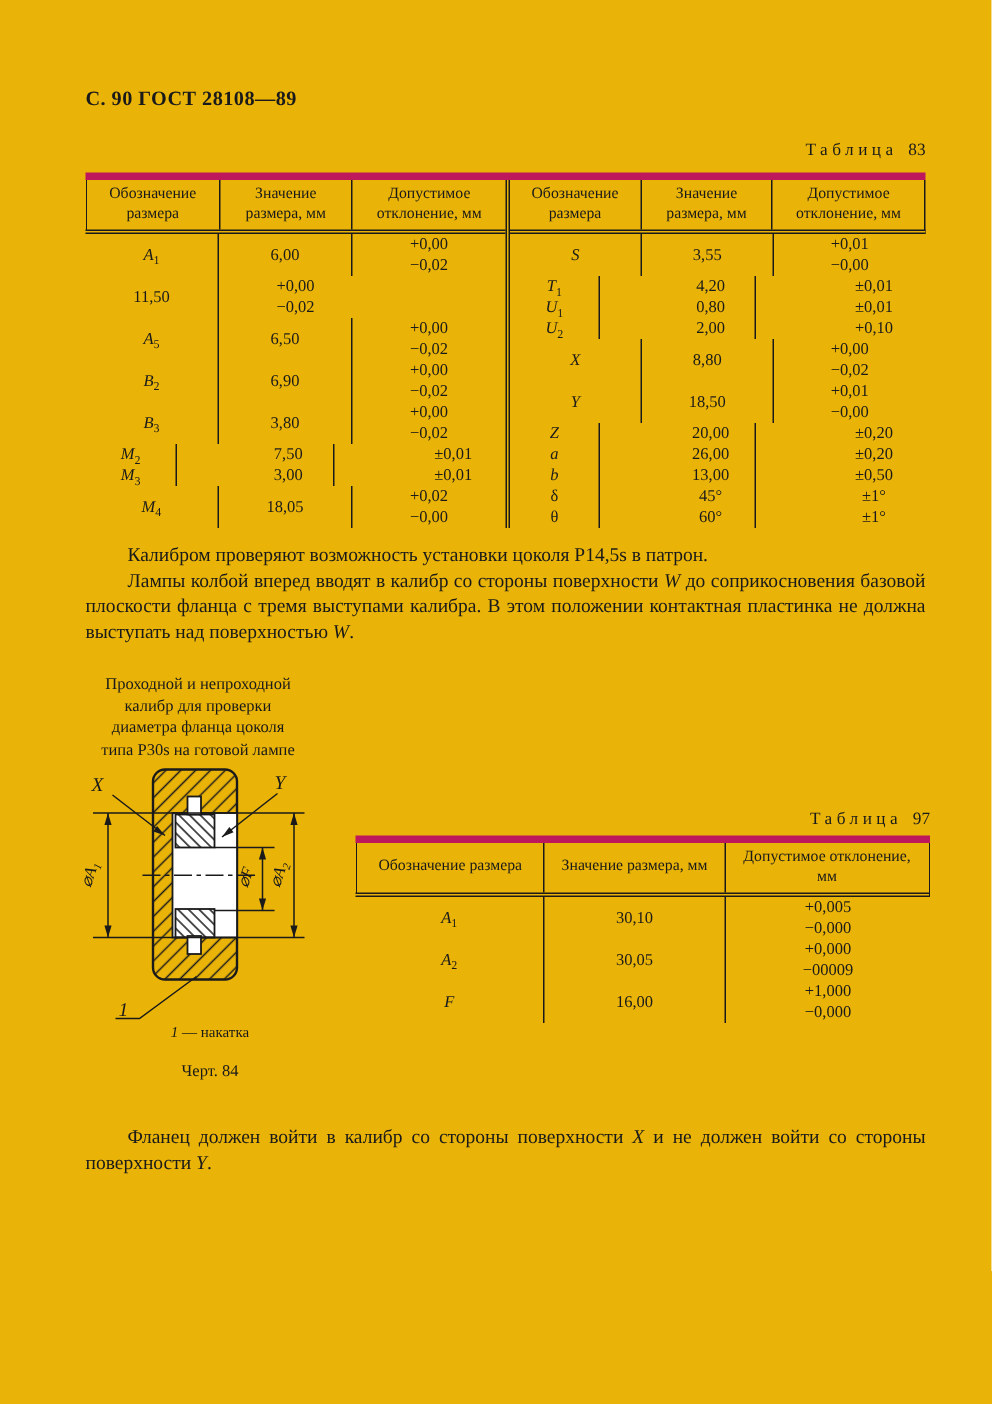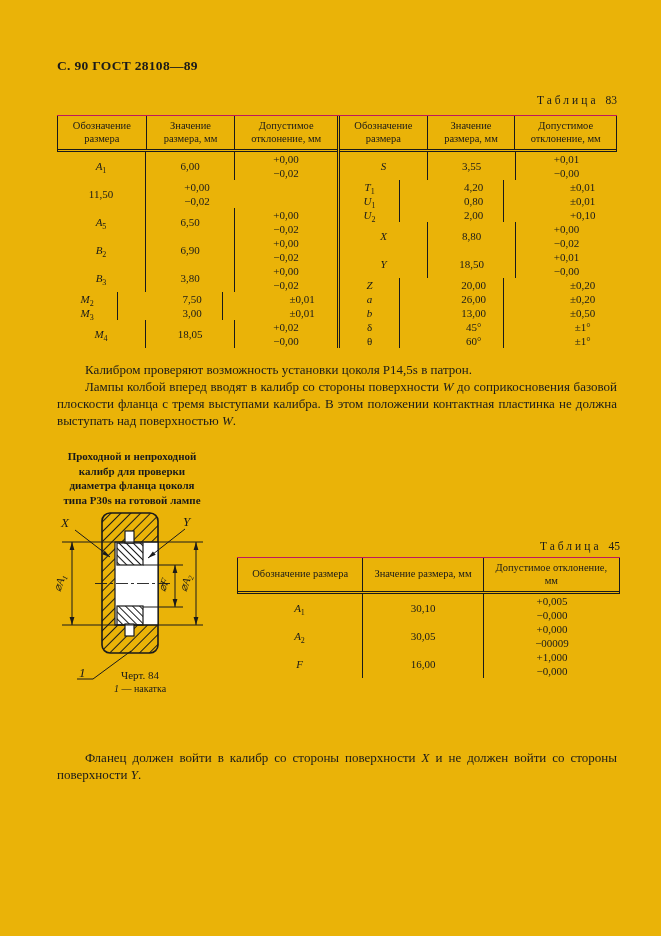--- a/index.html
+++ b/index.html
@@ -6,21 +6,21 @@
   .page{position:relative;width:661px;height:936px;background:#eab308;color:#1a1a1a;
         font-family:"Liberation Serif",serif;overflow:hidden;}
   .doc-header{position:absolute;left:57px;top:58px;font-size:13.5px;font-weight:bold;letter-spacing:.3px;}
   .tbl-caption{position:absolute;width:217px;text-align:right;font-size:11.5px;}
   .tbl-caption .cap-word{letter-spacing:3px;}
   .tbl-caption .cap-num{margin-left:7px;}
   .tc83{left:400px;top:94px;}
   .tc84{left:403px;top:540px;}
 
   
-  .gtable{position:absolute;border-top:1px solid #be185d;font-size:11px;justify-content:space-between;}
+  .gtable{position:absolute;border-top:5px solid #be185d;font-size:11px;justify-content:space-between;}
   .t83{left:57px;top:115px;width:560px;display:flex;}
   .half{width:280px;box-sizing:border-box;}
   .half.right{border-left:3px double #1a1a1a;}
   .hdr{display:flex;border-bottom:3px double #1a1a1a;box-sizing:border-box;}
   .left  .hdr{border-left:1px solid #1a1a1a;}
   .right .hdr{border-right:1px solid #1a1a1a;}
   .t84{left:237px;top:557px;width:383px;}
   .t84 .hdr{border-left:1px solid #1a1a1a;border-right:1px solid #1a1a1a;}
   .cell{box-sizing:border-box;display:flex;flex-direction:column;align-items:center;justify-content:center;
         text-align:center;line-height:14px;}
@@ -38,24 +38,24 @@
 
   
   .paras{position:absolute;left:57px;width:560px;font-size:13px;line-height:17px;}
   .p-top{top:361px;}
   .p-bottom{top:749px;}
   .para{text-indent:28px;text-align:justify;}
   .var{font-style:italic;}
 
   
   .fig-caption{position:absolute;left:46px;top:449px;width:172px;text-align:center;
-               font-weight:bold;font-size:11px;line-height:14.5px;}
+               font-weight:normal;font-size:11px;line-height:14.5px;}
   .drawing{position:absolute;left:35px;top:505px;}
   .legend{position:absolute;left:70px;top:683px;width:140px;text-align:center;font-size:10px;}
-  .fig-num{position:absolute;left:70px;top:669px;width:140px;text-align:center;font-size:11px;}
+  .fig-num{position:absolute;left:70px;top:708px;width:140px;text-align:center;font-size:11px;}
   svg text{font-family:"Liberation Serif",serif;fill:#1a1a1a;}
   svg .lbl{font-size:13px;font-style:italic;}
   svg .dim{font-size:11px;font-style:italic;}
   svg .ssub{font-size:7.5px;}
 </style>
 </head>
 <body>
 
 <div class="page">
 
@@ -332,21 +332,21 @@
     <text class="dim" transform="rotate(-72 132 81)" x="132" y="81" text-anchor="middle"><tspan>⌀F</tspan><tspan class="ssub" dy="2.5"></tspan></text>
     <text class="dim" transform="rotate(-72 154 79)" x="154" y="79" text-anchor="middle"><tspan>⌀A</tspan><tspan class="ssub" dy="2.5">2</tspan></text>
   </svg>
 
   <div class="legend">
     <span class="var">1</span><span> — накатка</span>
   </div>
   <div class="fig-num">Черт. 84</div>
 
   <div class="tbl-caption tc84">
-    <span class="cap-word">Таблица</span><span class="cap-num">45</span>
+    <span class="cap-word">Таблица</span><span class="cap-num">97</span>
   </div>
 
   <div class="gtable t84">
     <div class="hdr">
         <div class="cell hc c1">Обозначение размера</div>
         <div class="cell hc c2">Значение размера, мм</div>
         <div class="cell hc c3">Допустимое отклонение, мм</div>
       </div>
     <div class="tbody">
         <div class="trow h2">

